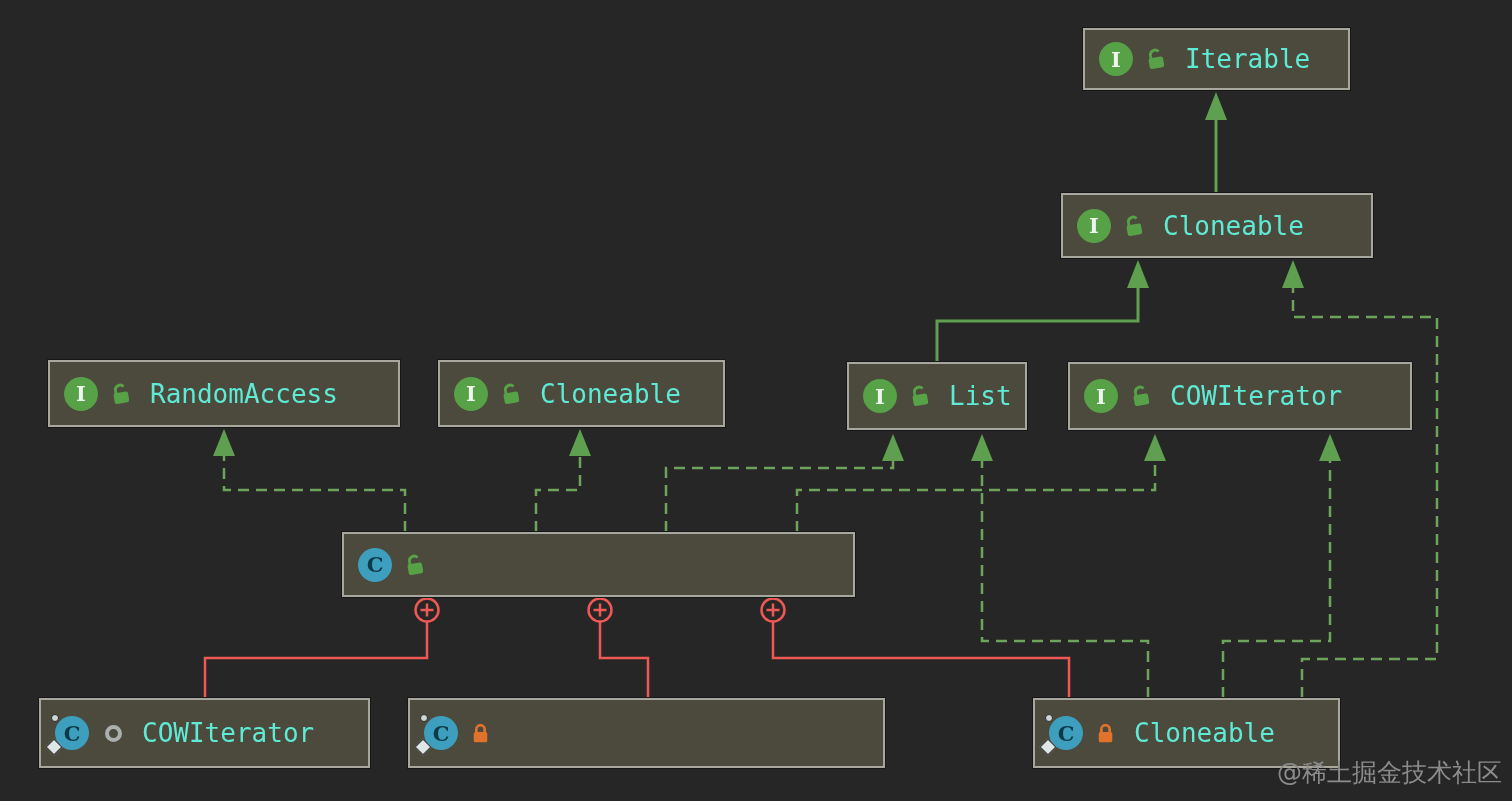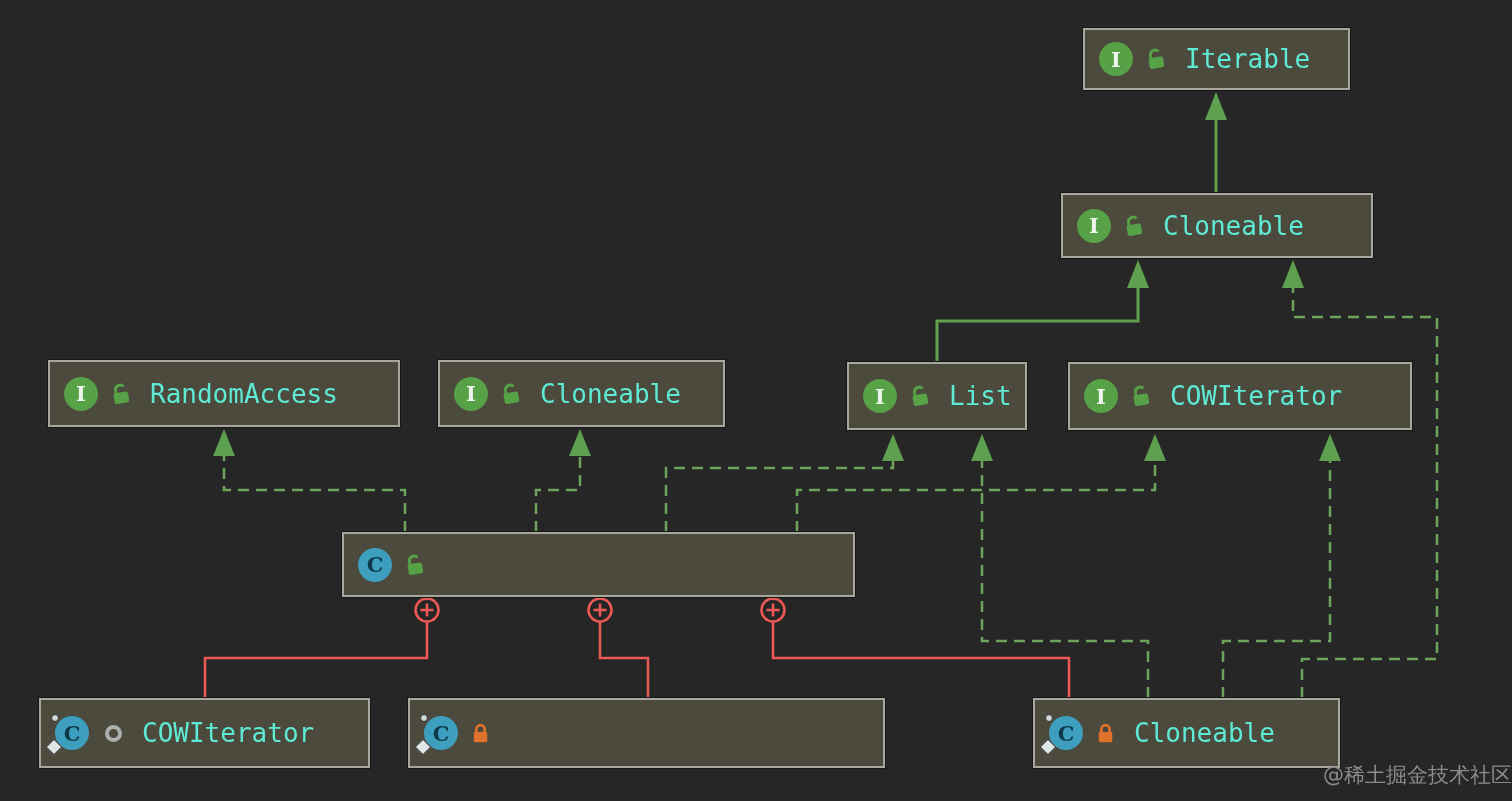--- a/index.html
+++ b/index.html
@@ -57,22 +57,22 @@
   .n-serializable      {left:48px;  top:360px;width:352px;height:67px;}
   .n-cloneable         {left:438px; top:360px;width:287px;height:67px;}
   .n-list              {left:847px; top:362px;width:180px;height:68px;}
   .n-randomaccess      {left:1068px;top:362px;width:344px;height:68px;}
   .n-cow               {left:342px; top:532px;width:513px;height:65px;}
   .n-cowiterator       {left:39px;  top:698px;width:331px;height:70px;}
   .n-cowsublistiterator{left:408px; top:698px;width:477px;height:70px;}
   .n-cowsublist        {left:1033px;top:698px;width:307px;height:70px;}
 
   .watermark{
-    position:absolute;right:0;bottom:12px;
-    color:#8b8b8b;font-size:21px;
+    position:absolute;right:10px;bottom:12px;
+    color:#8b8b8b;font-size:25px;
     font-family:"DejaVu Sans","Liberation Sans",sans-serif;
   }
 </style>
 </head>
 <body>
 
 <div class="stage">
 
   <svg class="edges" viewBox="0 0 1512 801">
 

